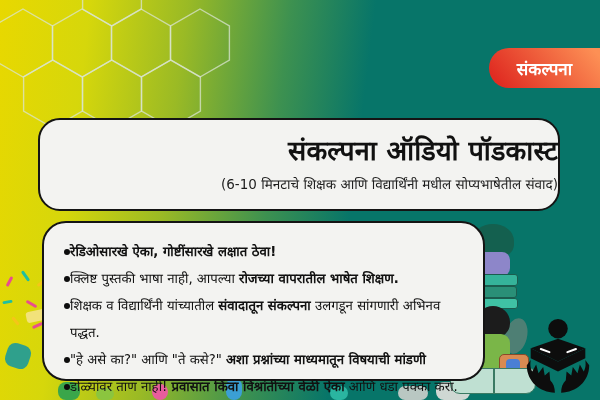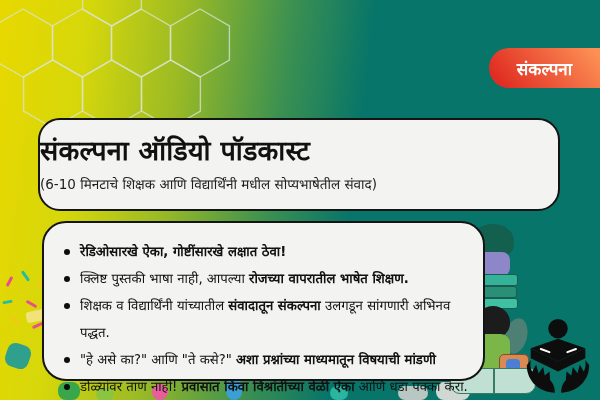--- a/index.html
+++ b/index.html
@@ -18,26 +18,26 @@
   
   .badge{
     position:absolute;right:0;top:48px;width:111px;height:40px;z-index:4;
     background:linear-gradient(50deg,var(--badge-red) 10%,var(--badge-orange) 95%);
     border-radius:21px 0 0 21px;display:flex;align-items:center;justify-content:center;
   }
   .badge span{color:#ffffff;font-weight:700;font-size:17px;text-align:center;}
 
   
   .card{position:absolute;background:var(--card-bg);border:2.5px solid var(--card-border);z-index:3;}
-  .title-card{left:38px;top:118px;width:522px;height:93px;border-radius:22px;text-align:left;padding-top:11px;}
+  .title-card{left:38px;top:118px;width:522px;height:93px;border-radius:22px;text-align:right;padding-top:11px;}
   .title-card h1{font-size:27px;font-weight:800;color:var(--text);letter-spacing:.2px;}
   .title-card p{font-size:13.5px;color:#1d1d1d;margin-top:7px;}
   .bullets-card{left:42px;top:221px;width:443px;height:160px;border-radius:24px;padding:15px 14px 0 20px;}
   .bullets-card ul{list-style:none;}
-  .bullets-card li{display:flex;gap:10px;line-height:27px;font-size:13.2px;color:var(--text);}
+  .bullets-card li{display:flex;line-height:27px;font-size:13.2px;color:var(--text);}
   .dot{flex:0 0 6px;width:6px;height:6px;border-radius:50%;background:#0d0d0d;margin-top:11px;}
   .bold{font-weight:700;}
 
   
   .confetti span{position:absolute;border-radius:3px;z-index:1;}
   .c1{left:8px;top:276px;width:3px;height:11px;background:#e84d8e;transform:rotate(28deg);}
   .c2{left:24px;top:270px;width:3px;height:12px;background:#1fbf9f;transform:rotate(-35deg);}
   .c3{left:40px;top:278px;width:3px;height:10px;background:#f5c518;transform:rotate(55deg);}
   .c4{left:6px;top:297px;width:3px;height:10px;background:#1fbf9f;transform:rotate(80deg);}
   .c5{left:30px;top:298px;width:3px;height:12px;background:#e84d8e;transform:rotate(-60deg);}

